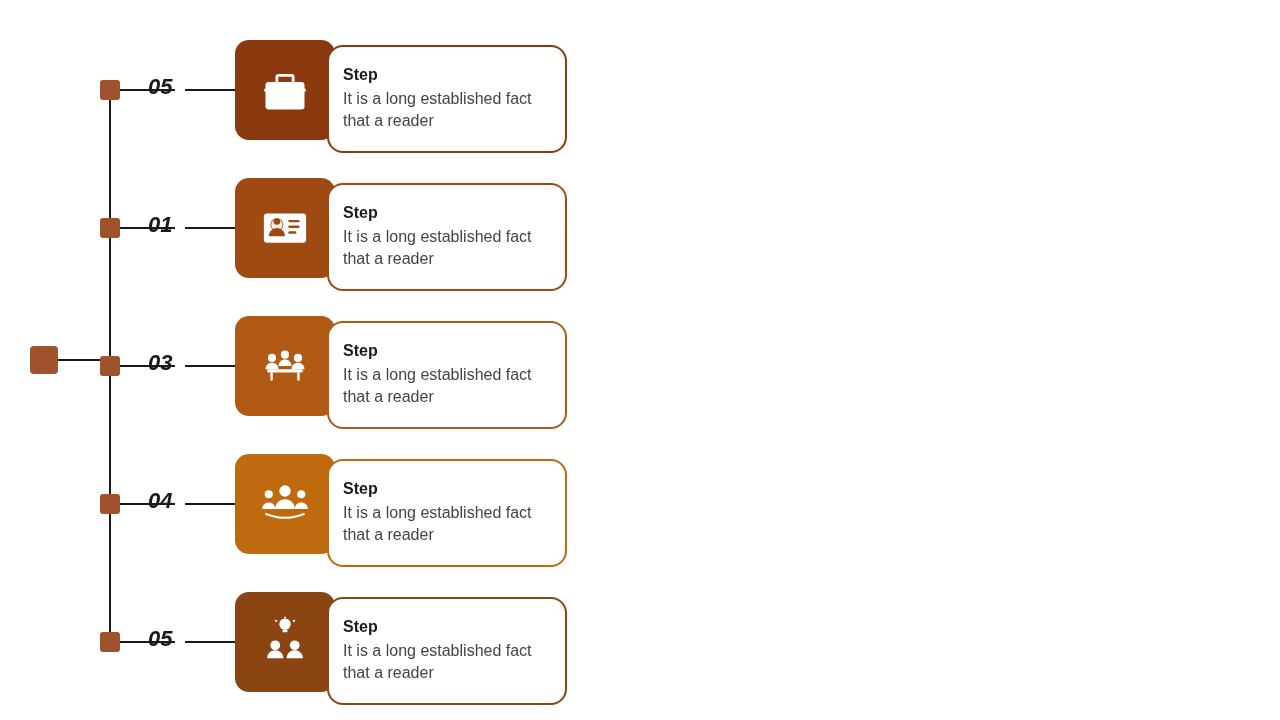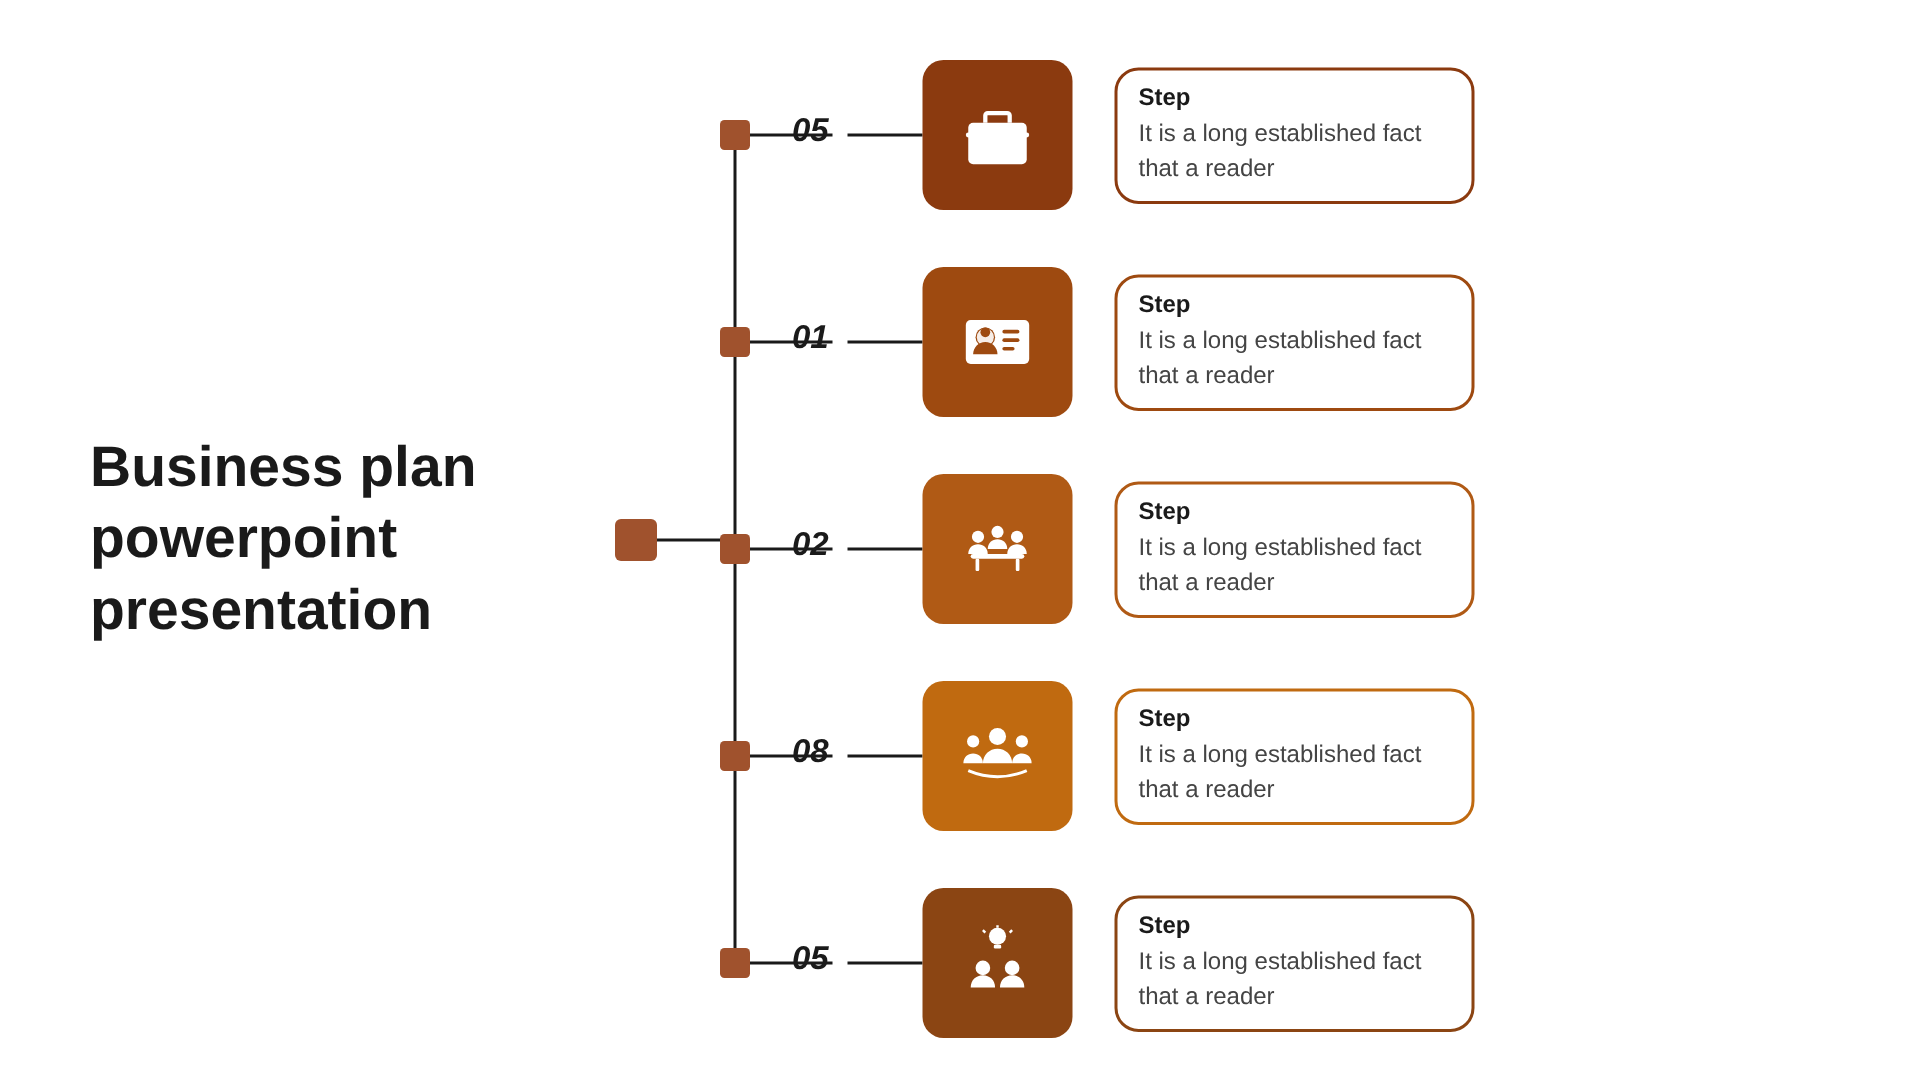--- a/index.html
+++ b/index.html
@@ -147,23 +147,23 @@
 
     .icon-box svg {
       width: 52px;
       height: 52px;
       fill: #ffffff;
     }
 
     
     .text-card {
       position: absolute;
-      left: 363px;
+      left: 327px;
       width: 240px;
-      height: 91px;
+      height: 108px;
       border: 2px solid;
       border-radius: 16px;
       padding: 10px 14px;
       background: #ffffff;
       display: flex;
       flex-direction: column;
       justify-content: center;
     }
 
     .card-title {
@@ -197,23 +197,20 @@
 
     
     .step-5 .icon-box { background: #8b4513; }
     .step-5 .text-card { border-color: #8b4513; }
   </style>
 </head>
 <body>
 
 <div class="page-container">
 
-  <div class="left-section">
-    <div class="title">Business plan powerpoint presentation</div>
-  </div>
 
   <div class="right-section">
     <div class="tree-container">
 
       <div class="center-connector"></div>
 
       <div class="h-line-center"></div>
 
       <div class="v-spine"></div>
 
@@ -256,21 +253,21 @@
         </div>
         <div class="text-card" style="top: 15px;">
           <div class="card-title">Step</div>
           <div class="card-body">It is a long established fact that a reader</div>
         </div>
       </div>
 
       <div class="step-row step-3" style="top: 296px;">
         <div class="spine-node" style="top: 50px;"></div>
         <div class="h-line-step" style="top: 59px;"></div>
-        <div class="step-number" style="top: 44px;">02</div>
+        <div class="step-number" style="top: 44px;">03</div>
         <div class="h-line-to-icon" style="top: 59px;"></div>
         <div class="icon-box" style="top: 10px;">
 
           <svg viewBox="0 0 64 64" xmlns="http://www.w3.org/2000/svg">
 
             <rect x="10" y="36" width="44" height="4" rx="2"></rect>
             <rect x="14" y="40" width="3" height="10" rx="1"></rect>
             <rect x="47" y="40" width="3" height="10" rx="1"></rect>
 
             <circle cx="16" cy="22" r="5"></circle>
@@ -285,21 +282,21 @@
         </div>
         <div class="text-card" style="top: 15px;">
           <div class="card-title">Step</div>
           <div class="card-body">It is a long established fact that a reader</div>
         </div>
       </div>
 
       <div class="step-row step-4" style="top: 434px;">
         <div class="spine-node" style="top: 50px;"></div>
         <div class="h-line-step" style="top: 59px;"></div>
-        <div class="step-number" style="top: 44px;">08</div>
+        <div class="step-number" style="top: 44px;">04</div>
         <div class="h-line-to-icon" style="top: 59px;"></div>
         <div class="icon-box" style="top: 10px;">
 
           <svg viewBox="0 0 64 64" xmlns="http://www.w3.org/2000/svg">
 
             <circle cx="32" cy="16" r="7"></circle>
             <path d="M20 38c0-7 5.4-12 12-12s12 5 12 12"></path>
 
             <circle cx="12" cy="20" r="5"></circle>
             <path d="M4 38c0-5 3.6-8 8-8s8 3 8 8"></path>

